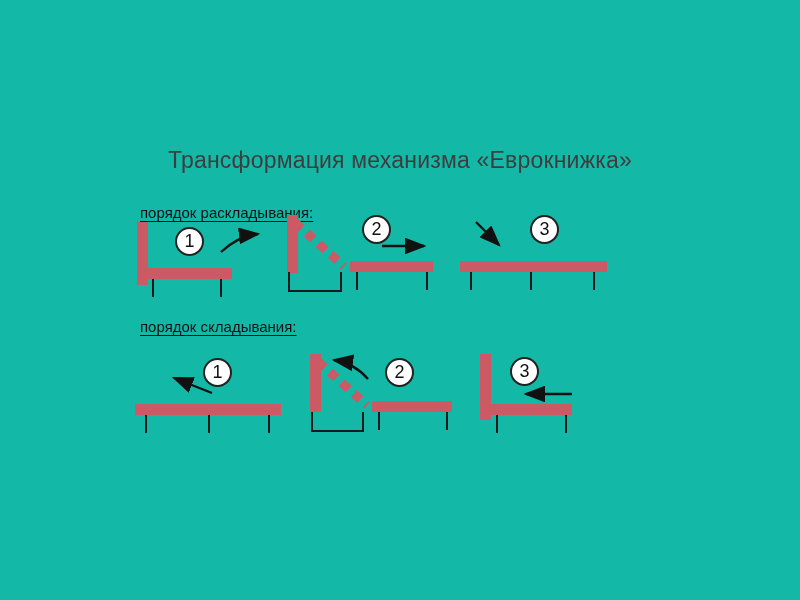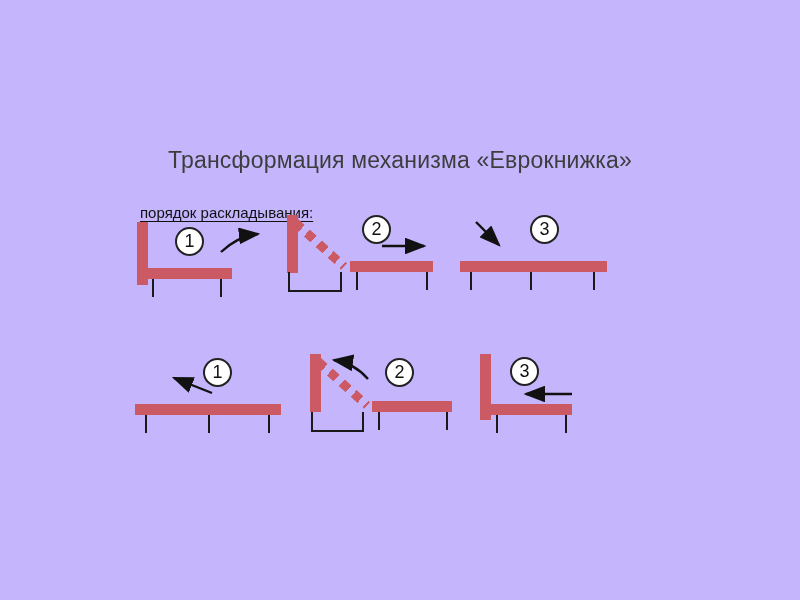--- a/index.html
+++ b/index.html
@@ -1,17 +1,17 @@
 <!DOCTYPE html>
 <html style="--bar-color: #cc5a64; --frame-color: #1a1a1a;"><head>
 <meta charset="utf-8">
 <style>
   html,body{margin:0;padding:0;background:#ffffff;}
   body{font-family:"Liberation Sans","DejaVu Sans",sans-serif;}
-  .canvas{position:relative;width:800px;height:600px;background:#c4b5fd;overflow:hidden;}
+  .canvas{position:relative;width:800px;height:600px;background:#14b8a6;overflow:hidden;}
   .title{position:absolute;top:147px;left:0;width:100%;text-align:center;
          font-size:23px;color:#3d3d3d;letter-spacing:0.2px;}
   .section-label{position:absolute;font-size:15px;color:#111;
          text-decoration:underline;text-underline-offset:3px;}
   .figure{position:absolute;}
   .bar{position:absolute;background:var(--bar-color,#cc5a64);}
   .leg{position:absolute;width:2px;background:var(--frame-color,#1a1a1a);}
   .base-box{position:absolute;border:2px solid var(--frame-color,#1a1a1a);
          border-top:none;box-sizing:border-box;background:transparent;}
   .dashes{position:absolute;height:9px;transform-origin:left top;
@@ -67,20 +67,21 @@
     <div class="bar" style="left:10px;top:56px;width:147px;height:11px"></div>
     <div class="leg" style="left:20px;top:67px;height:18px"></div>
     <div class="leg" style="left:80px;top:67px;height:18px"></div>
     <div class="leg" style="left:143px;top:67px;height:18px"></div>
     <svg class="arrow" style="left:22px;top:13px" width="38" height="40">
       <path d="M4,4 L27,27" marker-end="url(#ah)"></path>
     </svg>
     <div class="badge" style="left:80px;top:10px">3</div>
   </div>
 
+  <div class="section-label" style="left:140px;top:318px">порядок складывания:</div>
 
   <div class="figure" style="left:128px;top:350px;width:160px;height:90px">
     <div class="bar" style="left:7px;top:54px;width:146px;height:11px"></div>
     <div class="leg" style="left:17px;top:65px;height:18px"></div>
     <div class="leg" style="left:80px;top:65px;height:18px"></div>
     <div class="leg" style="left:140px;top:65px;height:18px"></div>
     <svg class="arrow" style="left:38px;top:22px" width="50" height="26">
       <path d="M46,21 L8,6" marker-end="url(#ah)"></path>
     </svg>
     <div class="badge" style="left:75px;top:8px">1</div>

